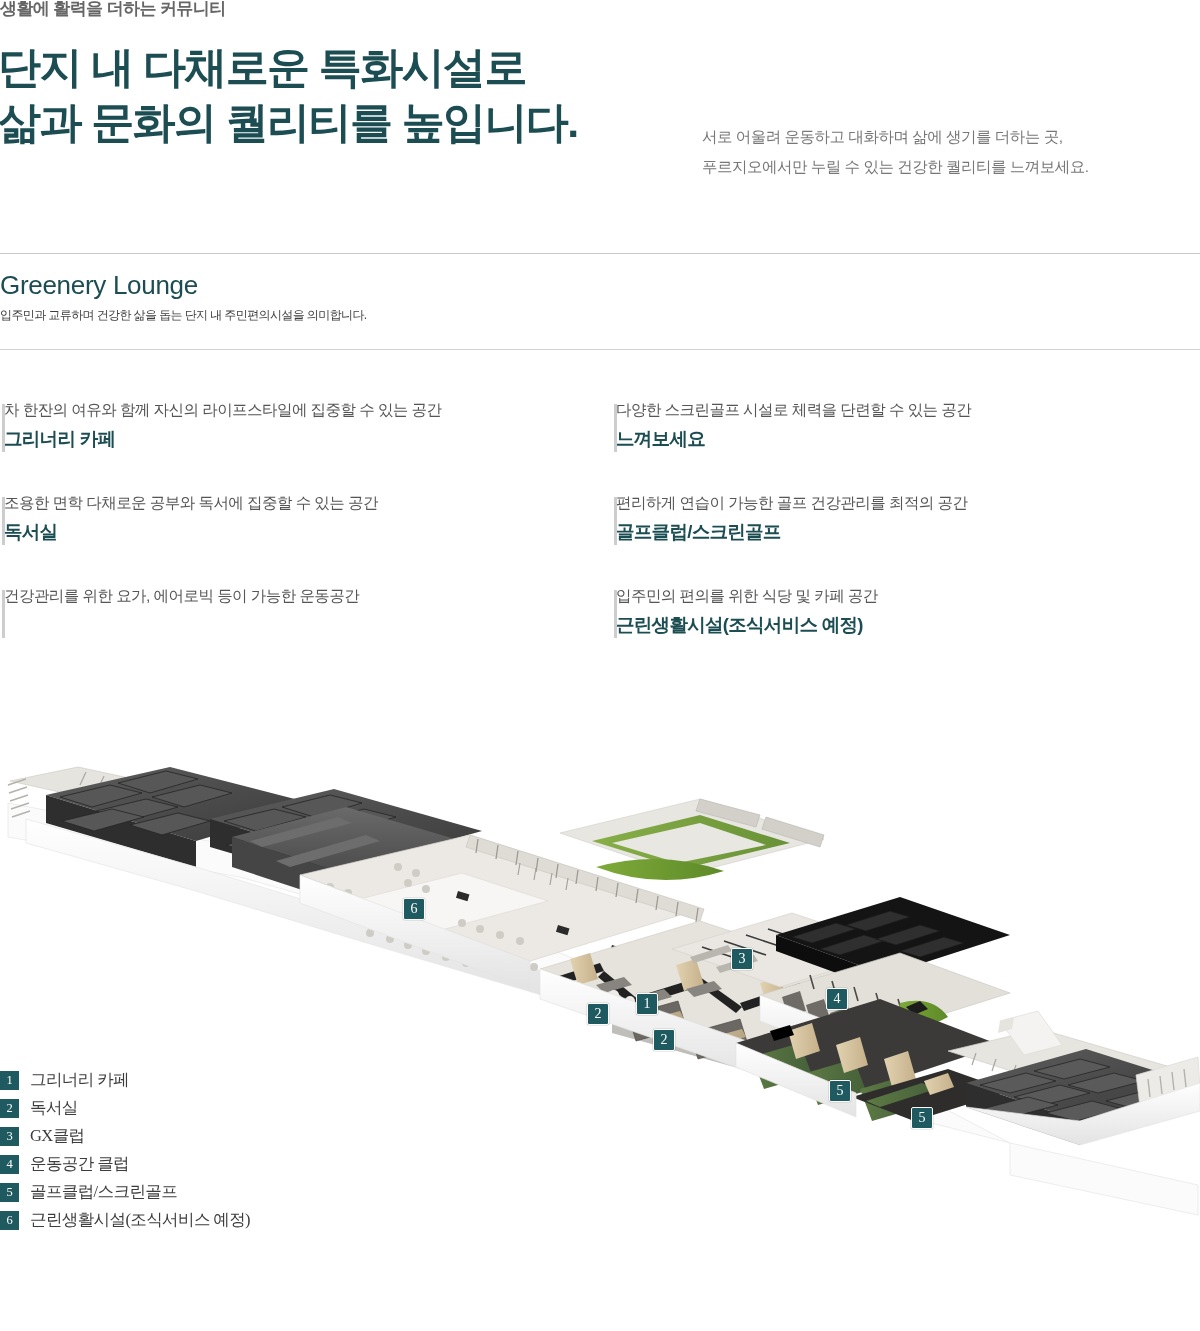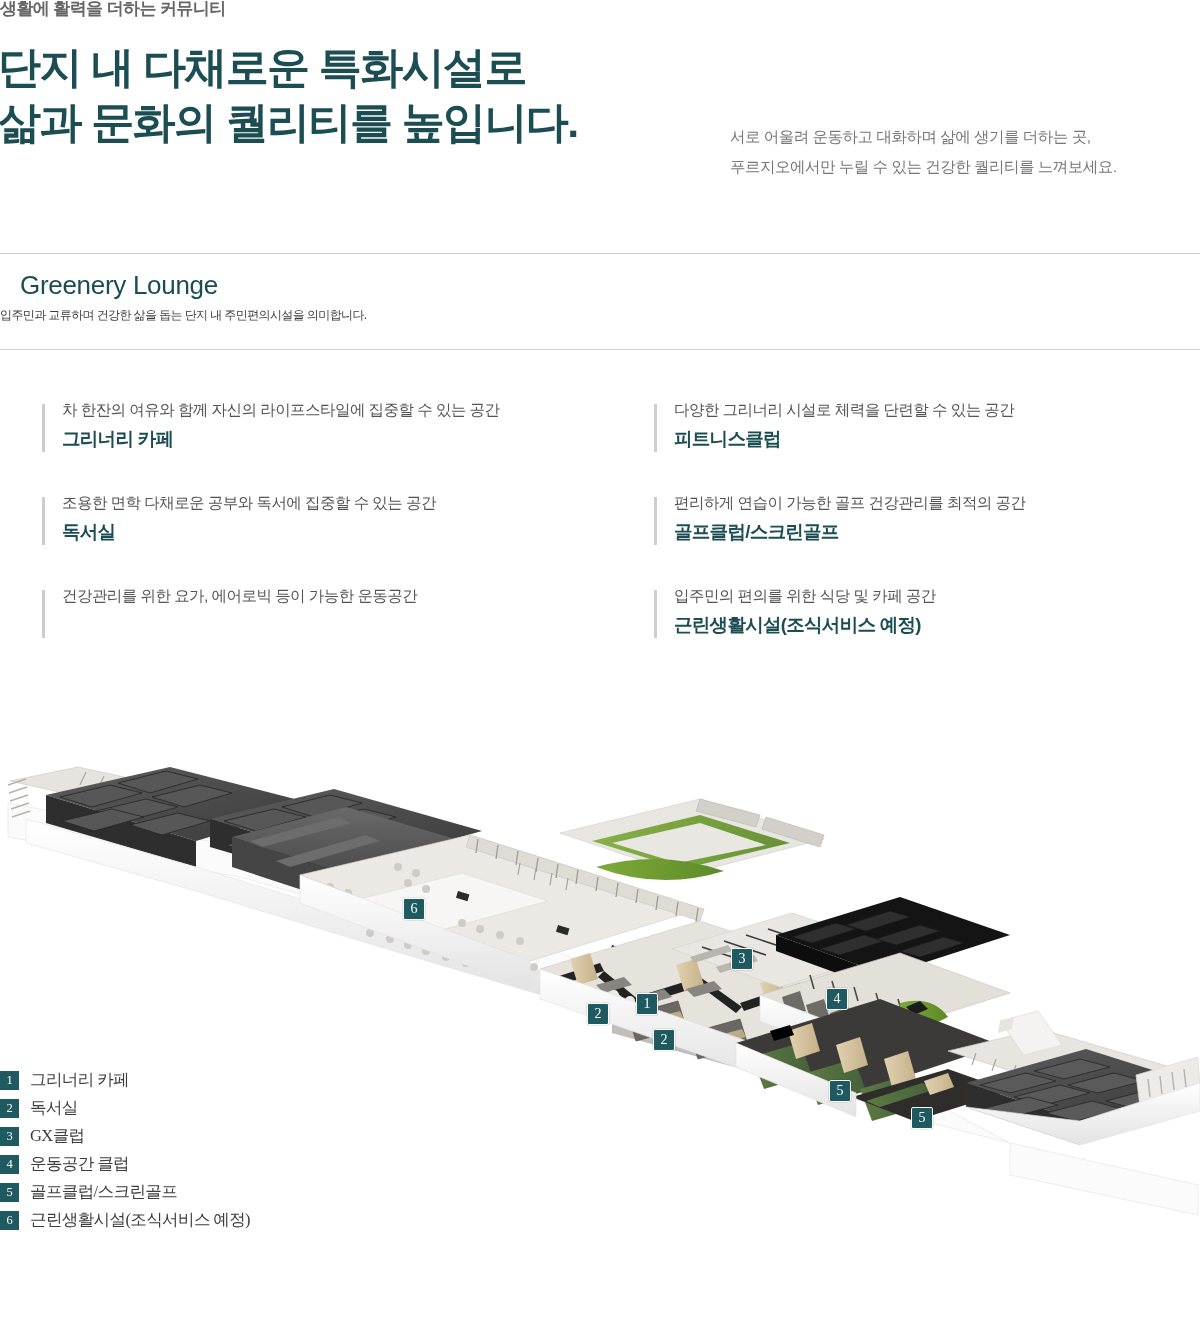--- a/index.html
+++ b/index.html
@@ -31,21 +31,21 @@
     font-weight: 700;
     line-height: 1.28;
     color: #1b4d52;
     letter-spacing: -1.6px;
     white-space: nowrap;
   }
   .headline .l2 { display:block; }
 
   .lead {
     position: absolute;
-    left: 730px; top: 122px;
+    left: 702px; top: 122px;
     font-size: 15.5px;
     line-height: 1.95;
     color: #777777;
     letter-spacing: -0.5px;
     white-space: nowrap;
   }
 
   .rule {
     position: absolute;
     left: 0; width: 1200px;
@@ -57,21 +57,20 @@
 
   
   .sec-title {
     position: absolute;
     left: 0; top: 270px;
     font-size: 26px;
     color: #1b4d52;
     font-weight: 400;
     letter-spacing: -0.3px;
     white-space: nowrap;
-    padding-left: 20px;
   }
   .sec-desc {
     position: absolute;
     left: 0; top: 307px;
     font-size: 12px;
     color: #3c3c3c;
     letter-spacing: -0.6px;
     white-space: nowrap;
   }
 
@@ -80,23 +79,22 @@
     position: absolute;
     left: 0; top: 400px;
     width: 1200px;
   }
   .fac-col { position: absolute; top: 0; width: 585px; }
   .fac-col.left  { left: 0px; }
   .fac-col.right { left: 612px; }
 
   .fac-item {
     position: relative;
-    padding-left: 22px;
+    padding-left: 4px;
     height: 93px;
-    margin-left: 40px;
   }
   .fac-item .bar {
     position: absolute;
     left: 2px; top: 4px;
     width: 3px; height: 48px;
     background: #cdcdcd;
   }
   .fac-item .desc {
     font-size: 15.5px;
     color: #555555;
@@ -202,22 +200,22 @@
     </div>
     <div class="fac-item">
       <span class="bar"></span>
       <div class="desc">건강관리를 위한 요가, 에어로빅 등이 가능한 운동공간</div>
     </div>
   </div>
 
   <div class="fac-col right">
     <div class="fac-item">
       <span class="bar"></span>
-      <div class="desc">다양한 그리너리 시설로 체력을 단련할 수 있는 공간</div>
-      <div class="name">피트니스클럽</div>
+      <div class="desc">다양한 스크린골프 시설로 체력을 단련할 수 있는 공간</div>
+      <div class="name">느껴보세요</div>
     </div>
     <div class="fac-item">
       <span class="bar"></span>
       <div class="desc">편리하게 연습이 가능한 골프 건강관리를 최적의 공간</div>
       <div class="name">골프클럽/스크린골프</div>
     </div>
     <div class="fac-item">
       <span class="bar"></span>
       <div class="desc">입주민의 편의를 위한 식당 및 카페 공간</div>
       <div class="name">근린생활시설(조식서비스 예정)</div>

